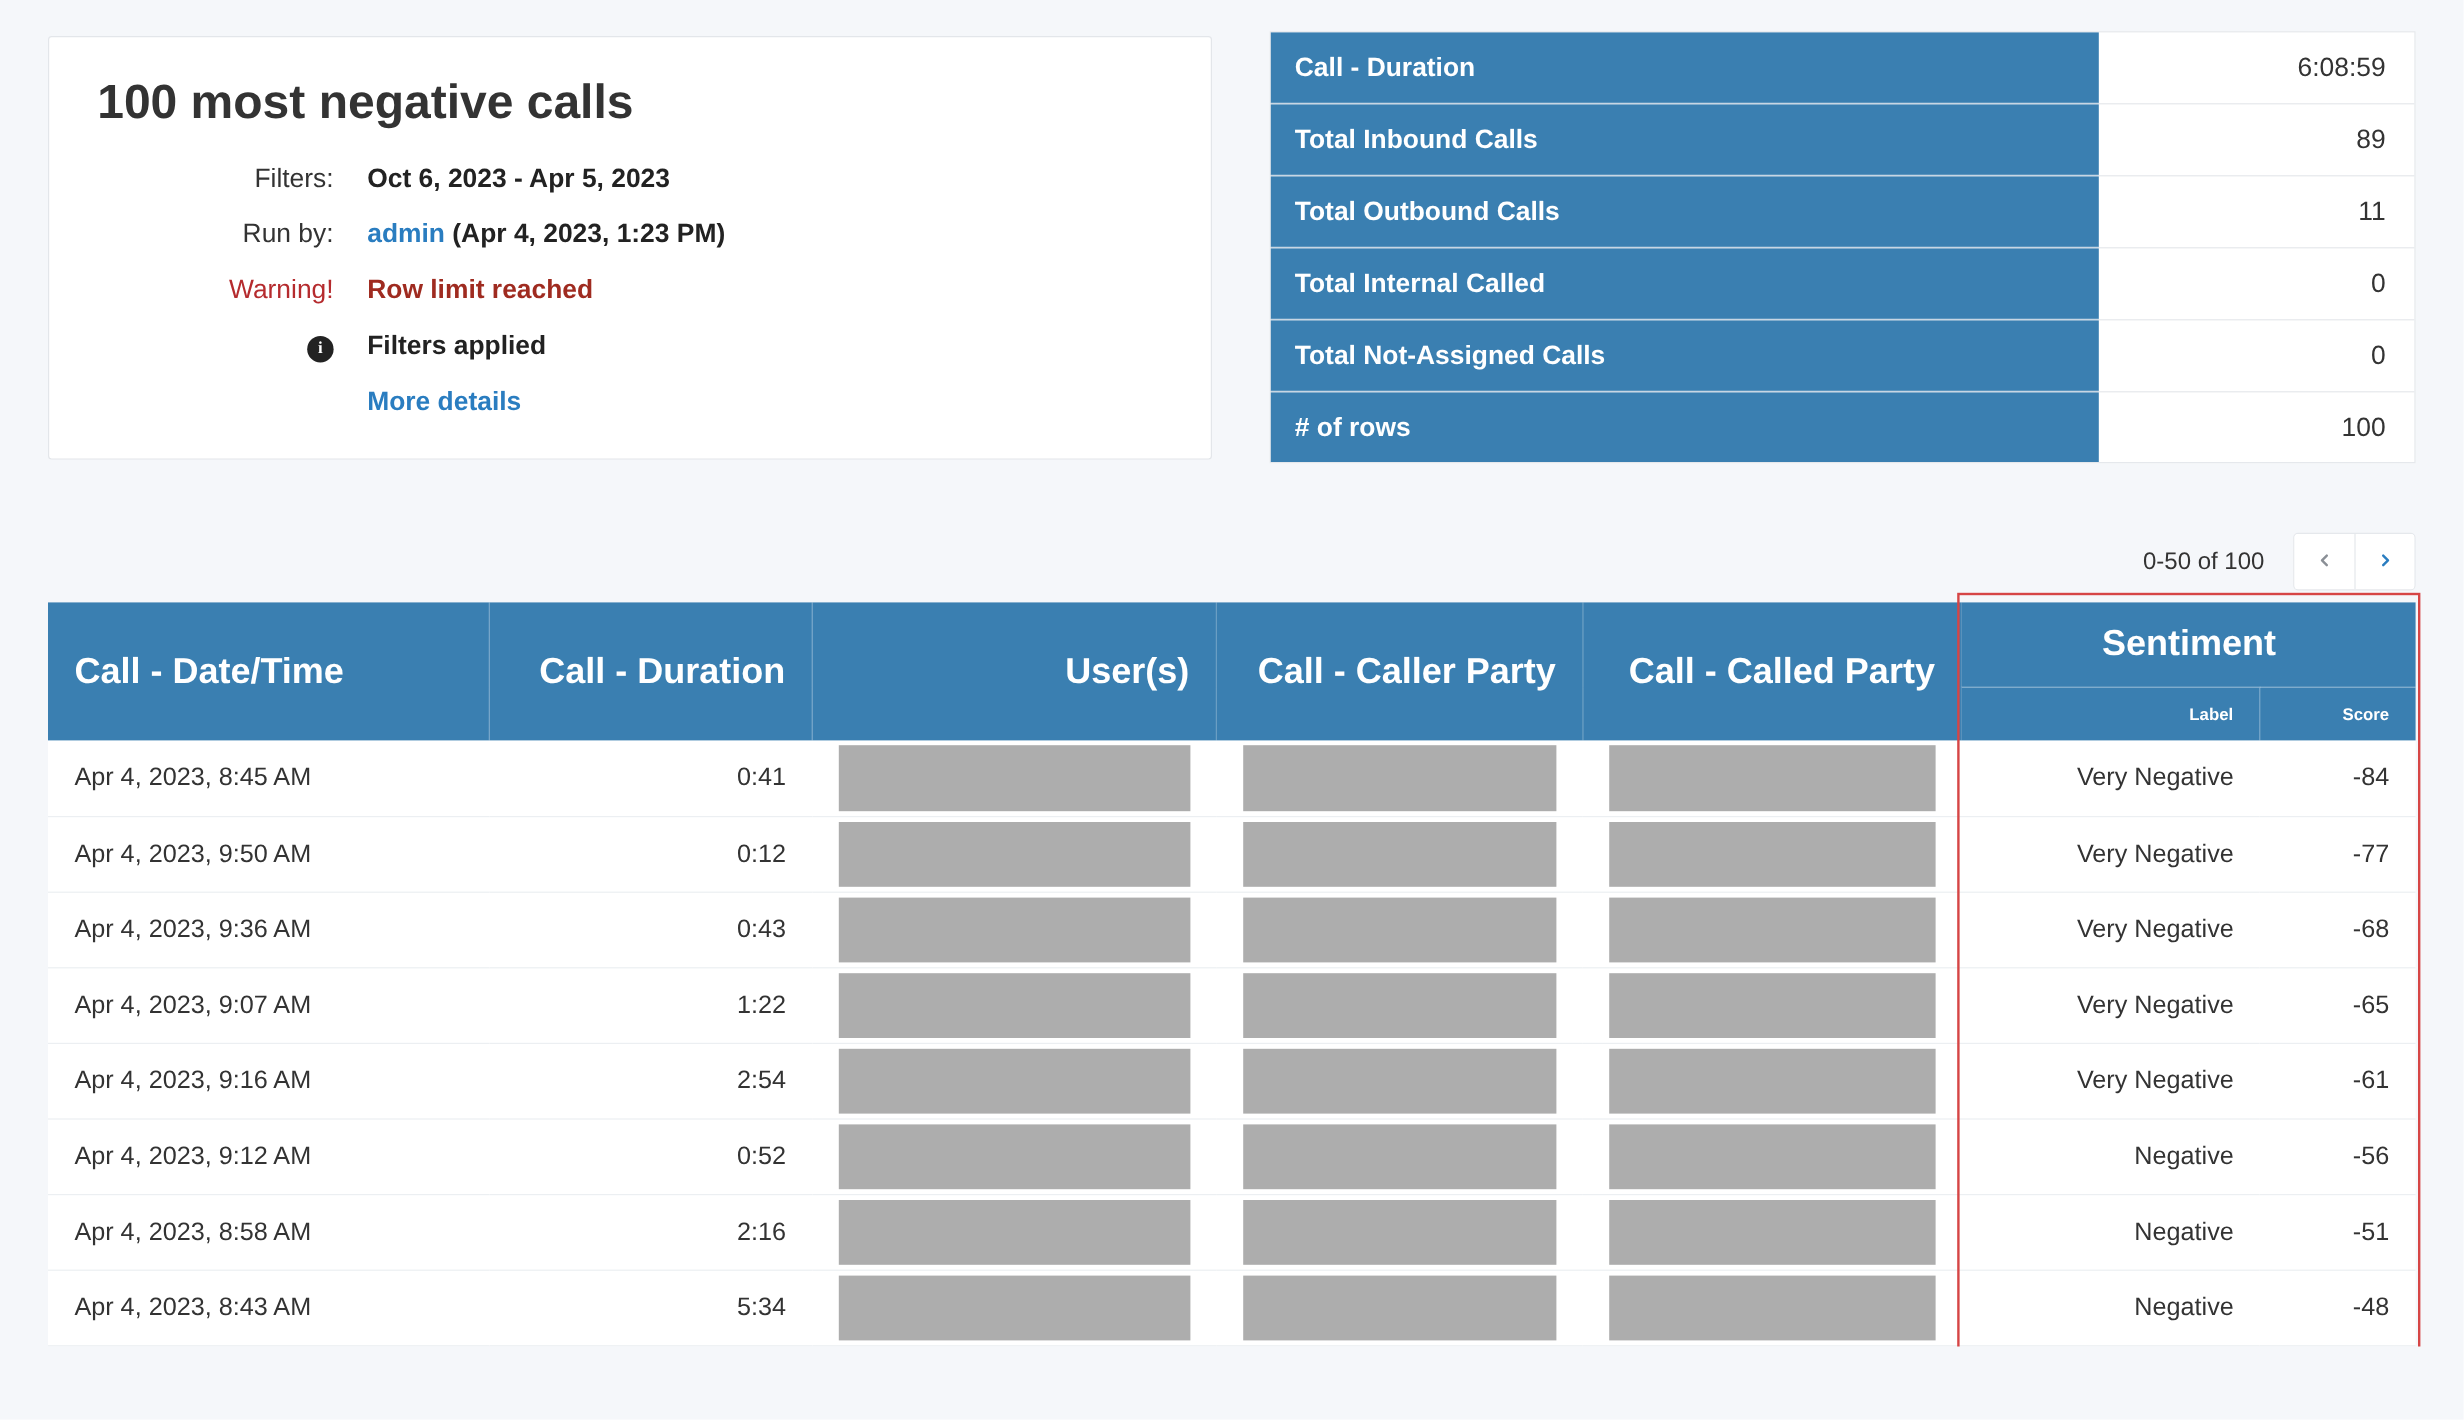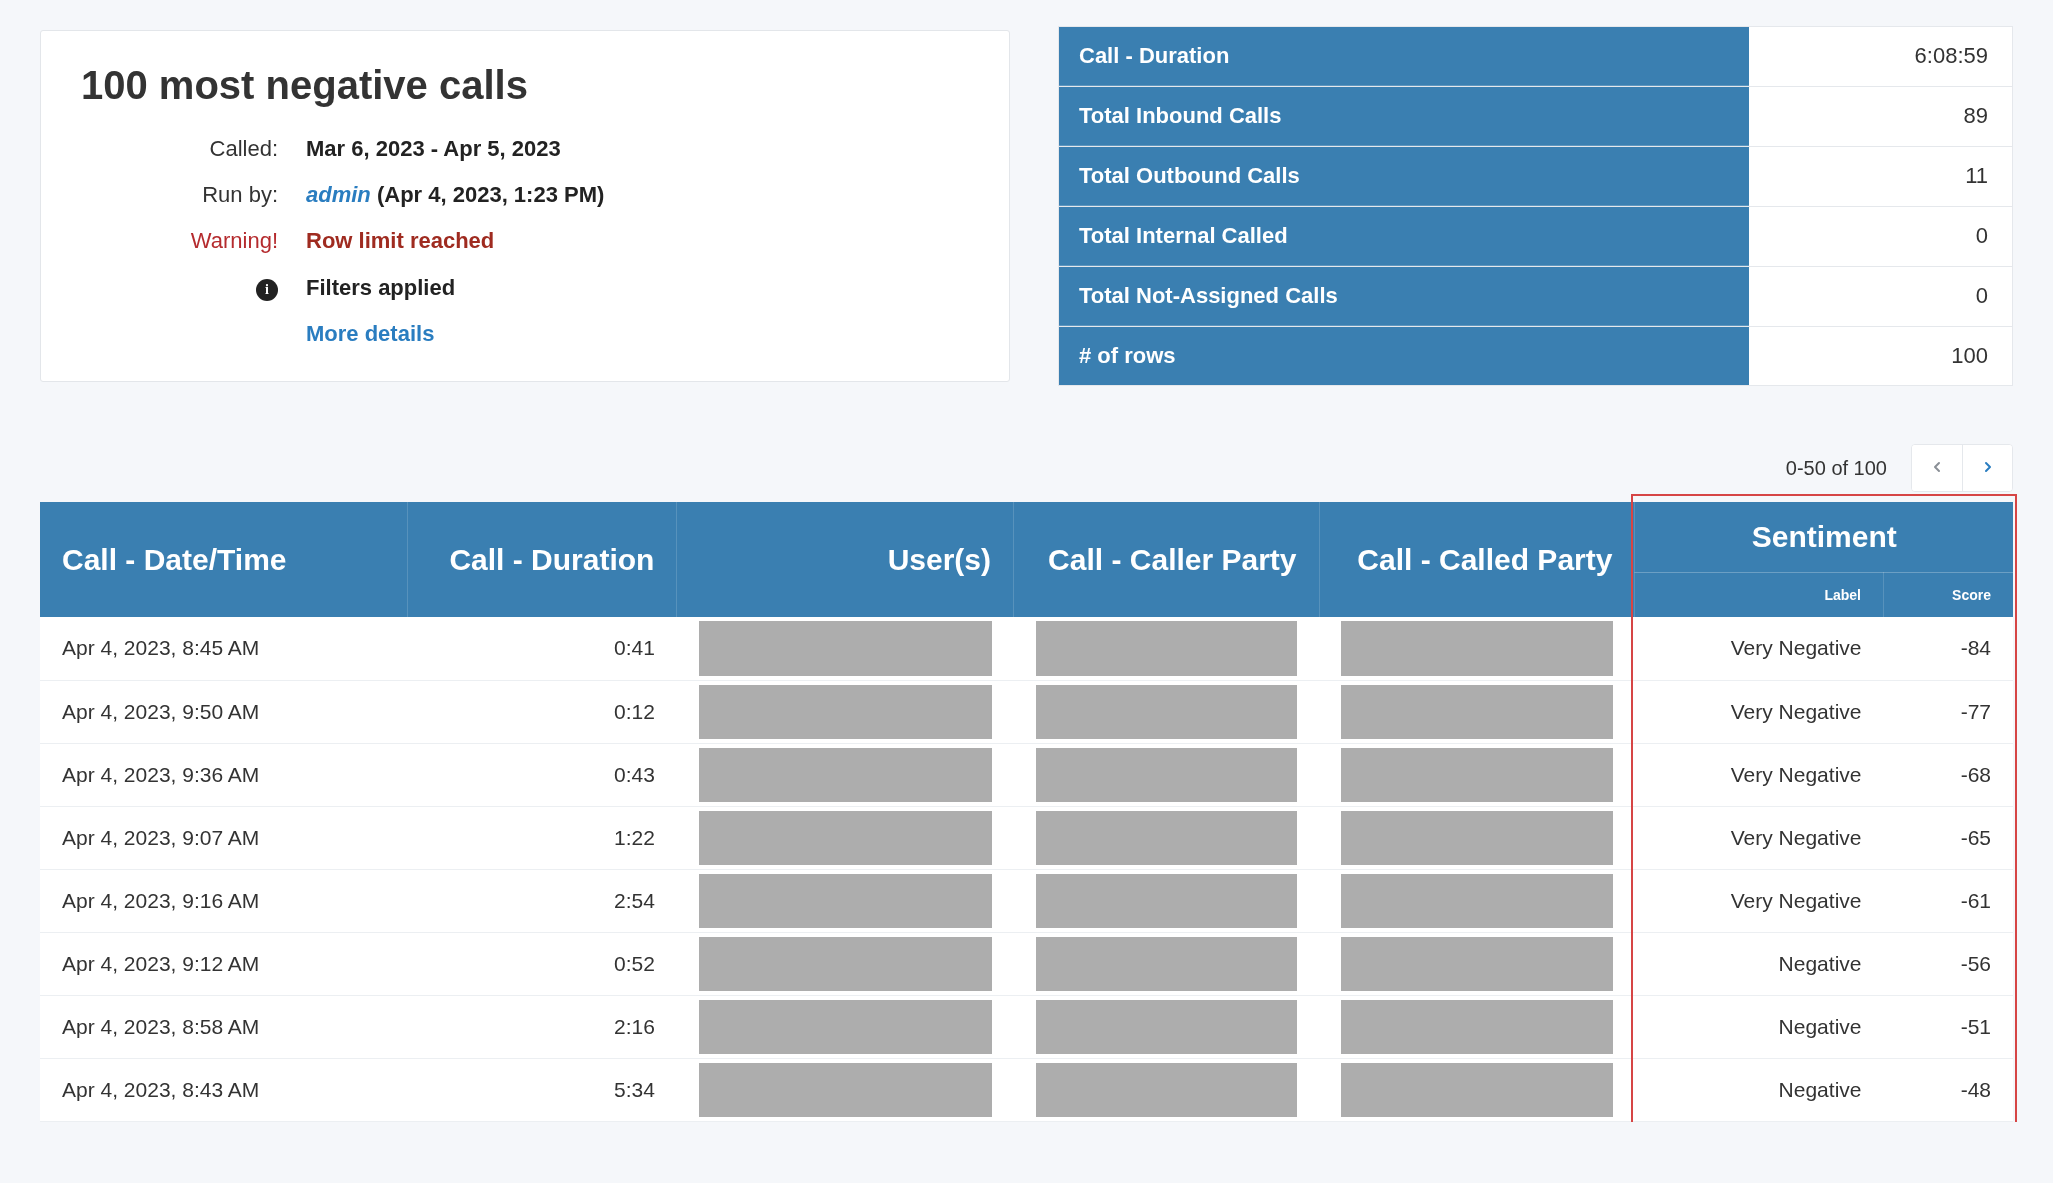--- a/index.html
+++ b/index.html
@@ -46,21 +46,21 @@
   .meta{
     display:grid;
     grid-template-columns:225px 1fr;
     row-gap:20px;
     align-items:center;
     font-size:22px;
   }
   .meta .lbl{ text-align:right; padding-right:28px; color:#333;}
   .meta .lbl.warn{ color:var(--warn-label); }
   .meta .val{ font-weight:700; color:#222;}
-  .meta .val .link{ color:var(--link); font-weight:700;font-style:italic;}
+  .meta .val .link{ color:var(--link); font-weight:700;}
   .meta .val .paren{ font-weight:700; color:#222;}
   .meta .val.warn{ color:var(--warn-text); }
   .meta .info-icon{
     display:inline-flex;align-items:center;justify-content:center;
     width:22px;height:22px;border-radius:50%;
     background:#222;color:#fff;font-size:14px;font-weight:700;
     font-family:Georgia,serif;
   }
   .meta .more{ color:var(--link); font-weight:700; cursor:pointer;}
 
@@ -184,22 +184,22 @@
 <body>
 
 <div class="page">
 
   <div class="top-row">
 
     <div class="card">
       <h1>100 most negative calls</h1>
 
       <div class="meta">
-        <div class="lbl">Called:</div>
-        <div class="val">Mar 6, 2023 - Apr 5, 2023</div>
+        <div class="lbl">Filters:</div>
+        <div class="val">Oct 6, 2023 - Apr 5, 2023</div>
 
         <div class="lbl">Run by:</div>
         <div class="val">
           <span class="link">admin</span>
           <span class="paren">(Apr 4, 2023, 1:23 PM)</span>
         </div>
 
         <div class="lbl warn">Warning!</div>
         <div class="val warn">Row limit reached</div>
 

